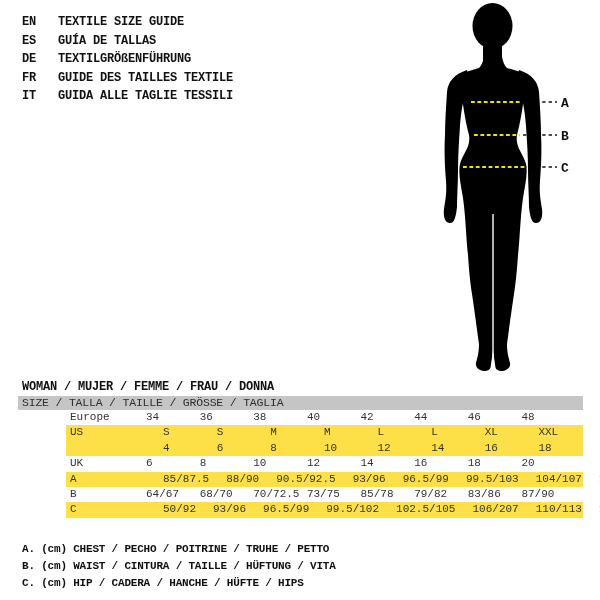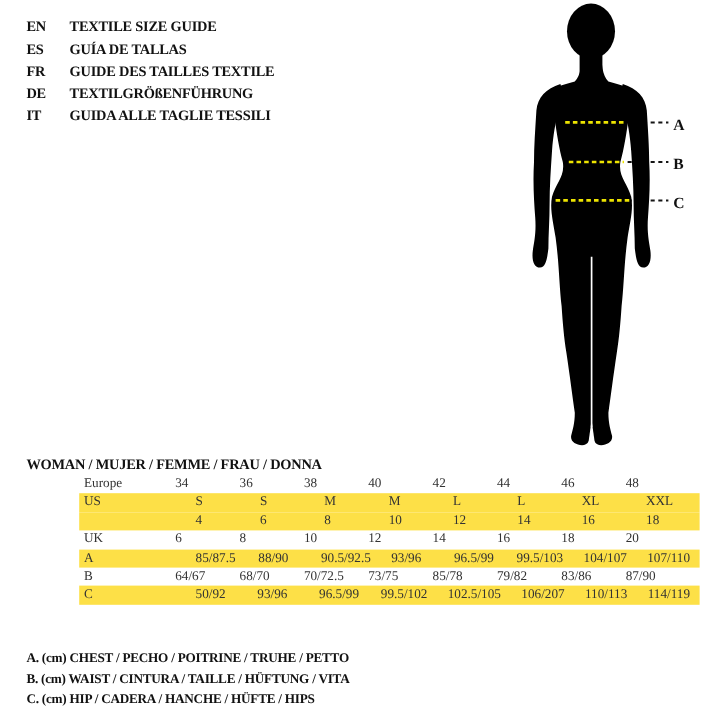--- a/index.html
+++ b/index.html
@@ -1,18 +1,18 @@
 <!DOCTYPE html>
 <html><head>
 <meta charset="utf-8">
 <style>
   html,body{margin:0;padding:0;background:#fff;}
   .canvas{
     position:relative;width:600px;height:600px;background:#fff;overflow:hidden;
-    font-family:Liberation Serif, serif;color:#111;
+    font-family:Liberation Mono, monospace;color:#111;
   }
   
   .lang-list{position:absolute;left:22px;top:13px;}
   .lang-row{display:flex;line-height:18.5px;font-size:12px;font-weight:bold;letter-spacing:-0.2px;}
   .lang-code{width:36px;flex:0 0 36px;}
   
   .figure{position:absolute;left:437px;top:2px;width:145px;height:372px;}
   .figure svg{position:absolute;left:0;top:0;}
   .dash-black{stroke:#151515;stroke-width:1.7;stroke-dasharray:3.4 3;}
   .dash-yellow{stroke-width:2.2;stroke-dasharray:3.8 2.6;}
@@ -40,26 +40,26 @@
   <div class="lang-list">
     <div class="lang-row">
       <span class="lang-code">EN</span>
       <span class="lang-text">TEXTILE SIZE GUIDE</span>
     </div>
     <div class="lang-row">
       <span class="lang-code">ES</span>
       <span class="lang-text">GUÍA DE TALLAS</span>
     </div>
     <div class="lang-row">
+      <span class="lang-code">DE</span>
+      <span class="lang-text">TEXTILGRÖßENFÜHRUNG</span>
+    </div>
+    <div class="lang-row">
       <span class="lang-code">FR</span>
       <span class="lang-text">GUIDE DES TAILLES TEXTILE</span>
-    </div>
-    <div class="lang-row">
-      <span class="lang-code">DE</span>
-      <span class="lang-text">TEXTILGRÖßENFÜHRUNG</span>
     </div>
     <div class="lang-row">
       <span class="lang-code">IT</span>
       <span class="lang-text">GUIDA ALLE TAGLIE TESSILI</span>
     </div>
   </div>
 
   <div class="figure">
     <svg viewBox="0 0 140 372" width="140" height="372" xmlns="http://www.w3.org/2000/svg">
 
@@ -97,20 +97,21 @@
       <line class="dash-yellow" x1="26" y1="165" x2="88" y2="165" stroke="#ede400"></line>
     </svg>
     <div class="measure-letter ml-a">A</div>
     <div class="measure-letter ml-b">B</div>
     <div class="measure-letter ml-c">C</div>
   </div>
 
   <div class="section-title">WOMAN / MUJER / FEMME / FRAU / DONNA</div>
 
   <div class="size-table">
+    <div class="thead">SIZE / TALLA / TAILLE / GRÖSSE / TAGLIA</div>
     <div>
         <div class="trow">
           <div class="tlabel">Europe</div>
           <div class="tcell">34</div>
           <div class="tcell">36</div>
           <div class="tcell">38</div>
           <div class="tcell">40</div>
           <div class="tcell">42</div>
           <div class="tcell">44</div>
           <div class="tcell">46</div>

